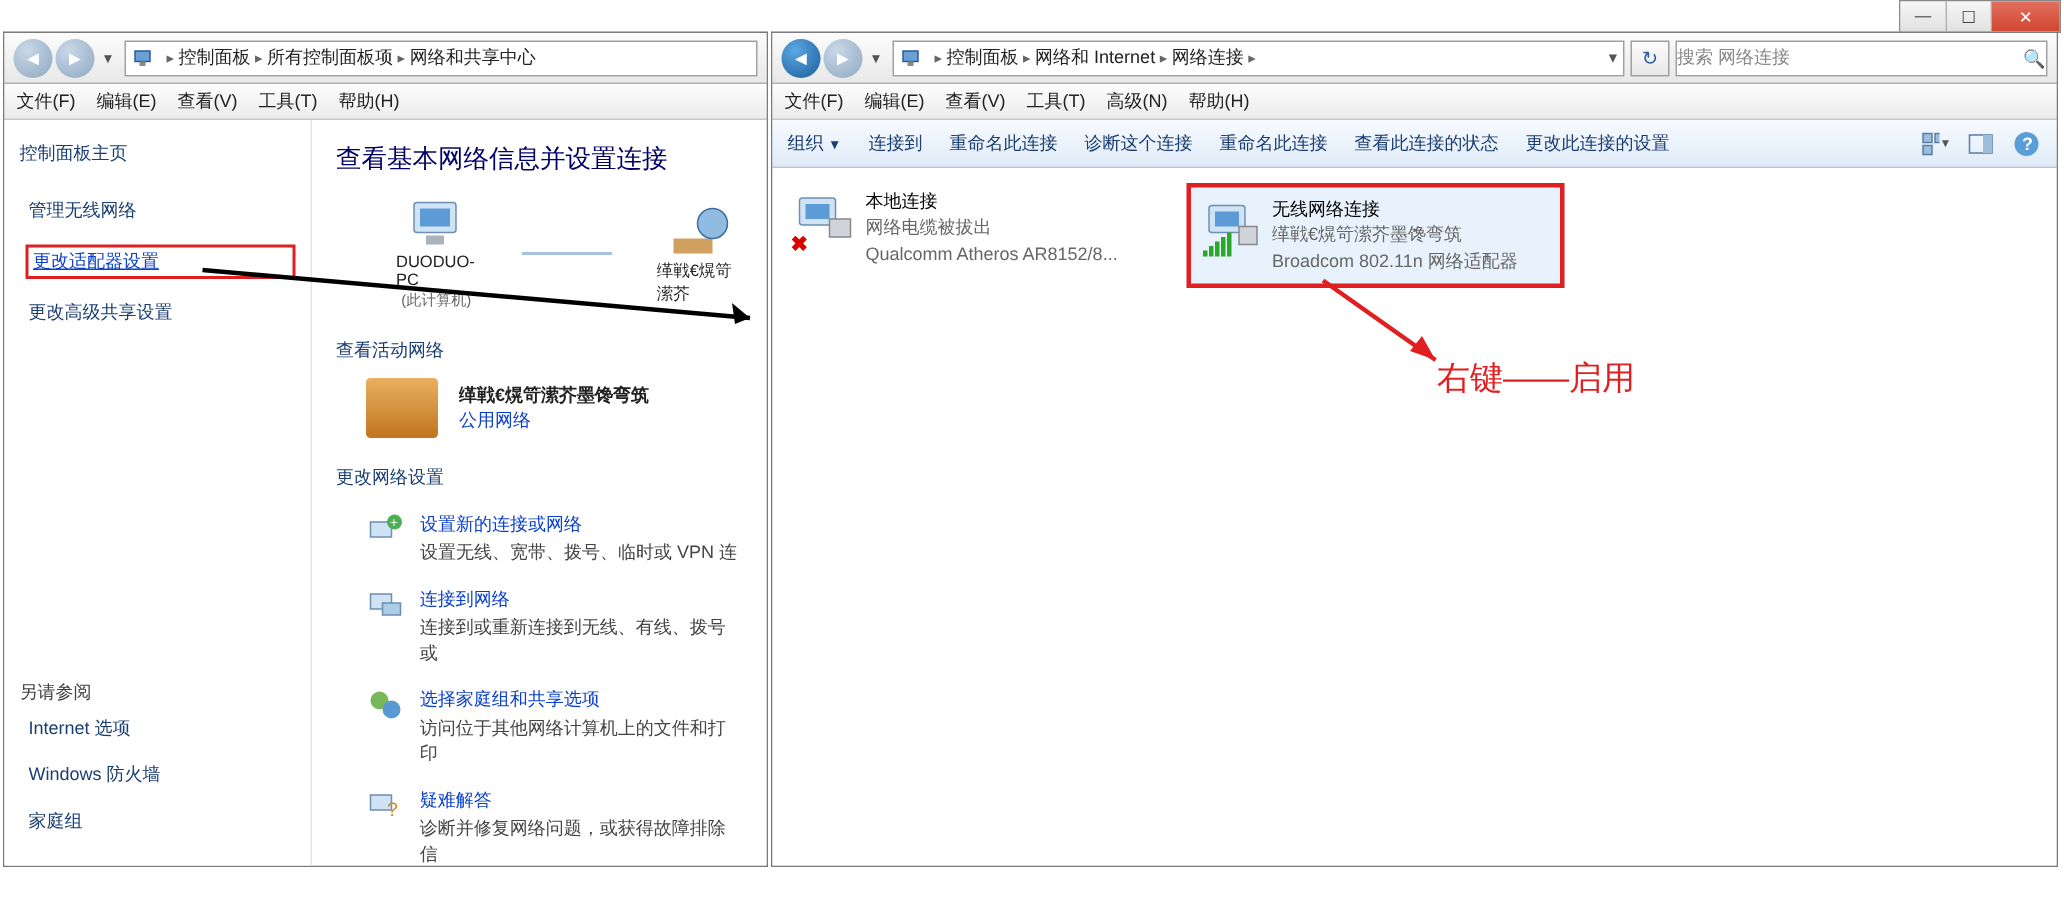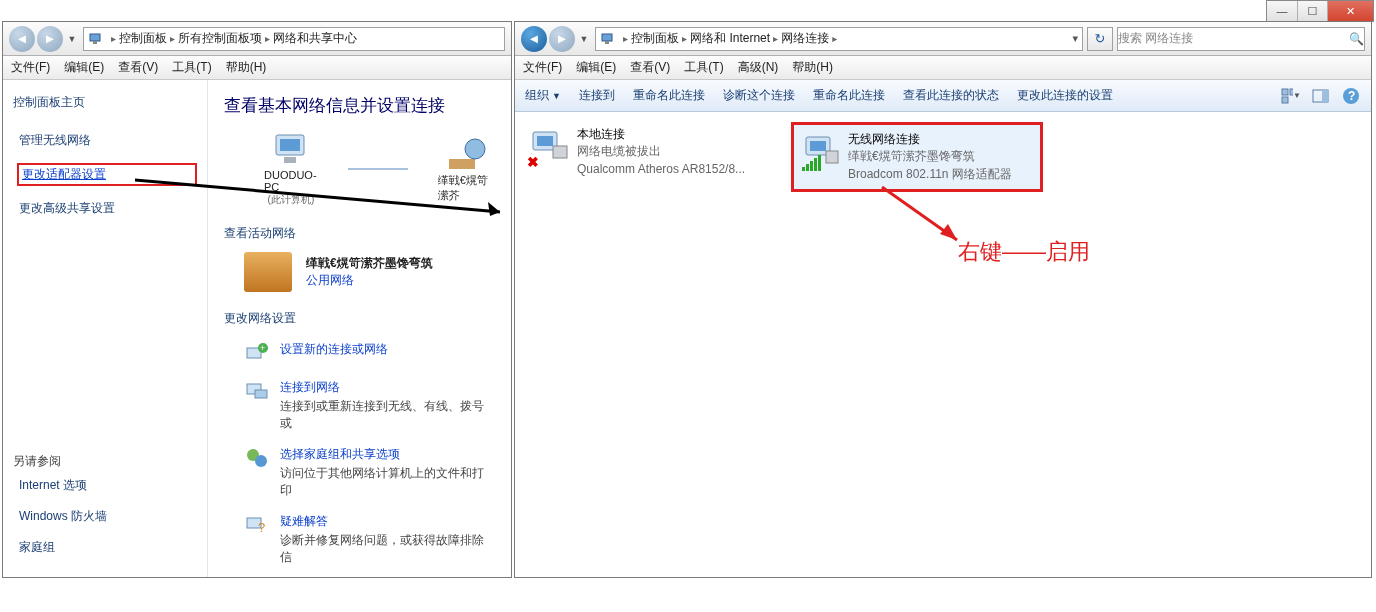--- a/index.html
+++ b/index.html
@@ -167,21 +167,21 @@
       <div class="sect-title">更改网络设置</div>
       <div class="settings-list">
         <div class="set-item">
           <div class="set-icon">
               <svg width="24" height="22">
                 <rect x="2" y="6" width="14" height="10" fill="#cfe3f5" stroke="#6c8fb4"></rect>
                 <circle cx="18" cy="6" r="5" fill="#4caf50"></circle>
                 <text x="15" y="9" fill="#fff" font-size="9">+</text>
               </svg>
             </div>
-          <div><a>设置新的连接或网络</a></div>
+          <div><a>设置新的连接或网络</a><div class="desc">设置无线、宽带、拨号、临时或 VPN 连</div></div>
         </div>
         <div class="set-item">
           <div class="set-icon">
               <svg width="24" height="22">
                 <rect x="2" y="4" width="14" height="10" fill="#cfe3f5" stroke="#6c8fb4"></rect>
                 <rect x="10" y="10" width="12" height="8" fill="#aacde8" stroke="#6c8fb4"></rect>
               </svg>
             </div>
           <div><a>连接到网络</a><div class="desc">连接到或重新连接到无线、有线、拨号或</div></div>
         </div>

